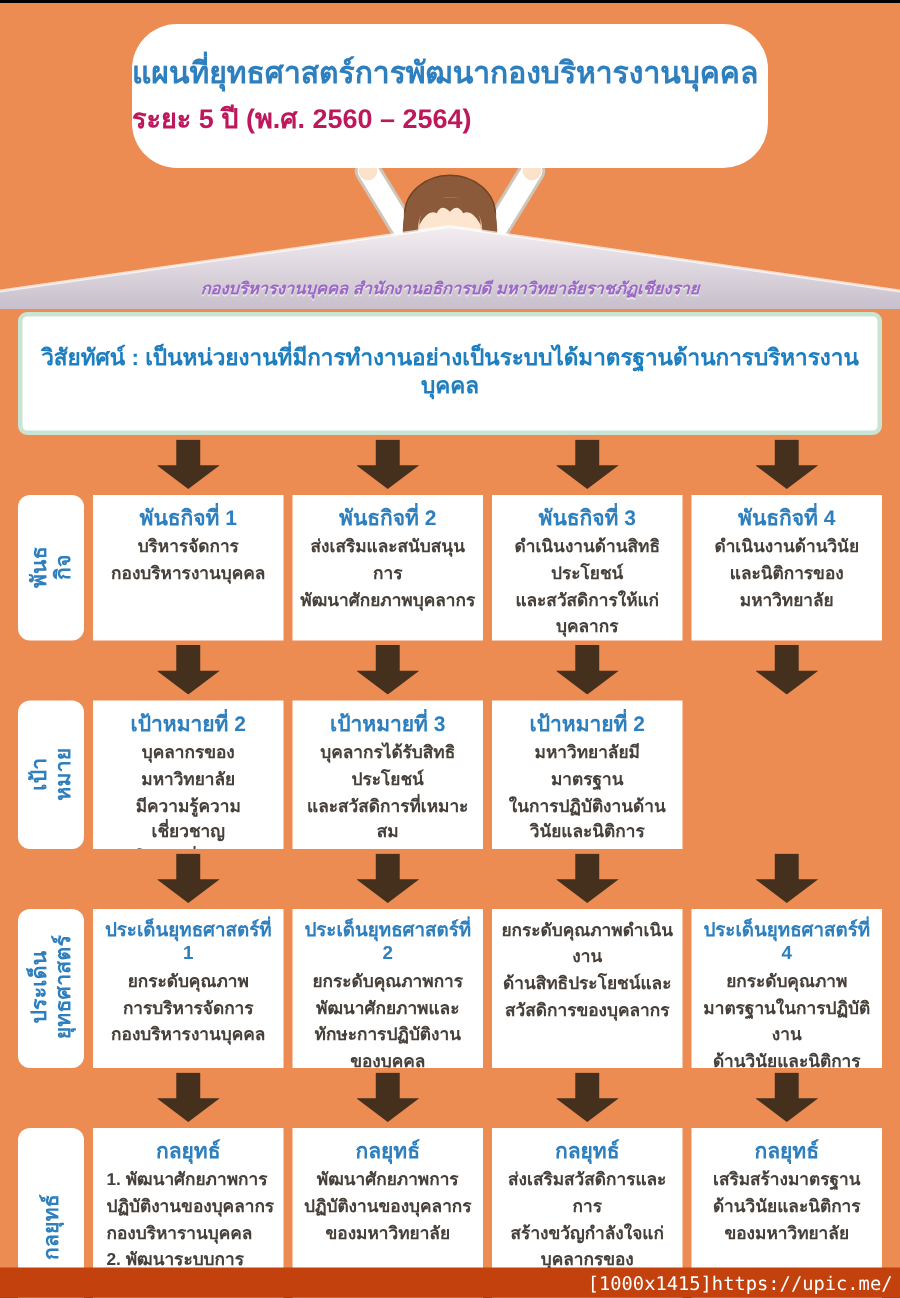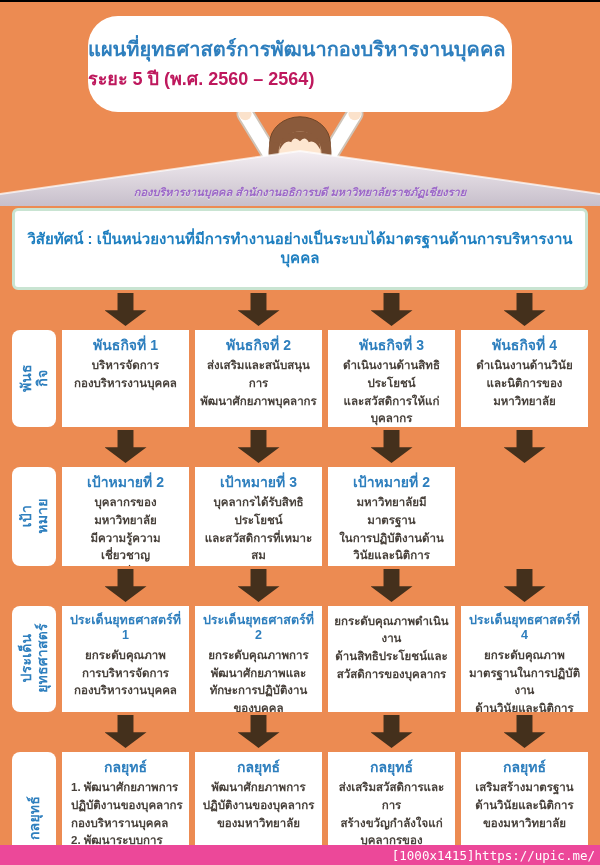--- a/index.html
+++ b/index.html
@@ -64,21 +64,21 @@
   .row-strategic .box-header{font-size:12.5px;}
   .box-body{
     margin:0;color:#47403A;font-size:11.5px;line-height:1.55;text-align:center;white-space:pre-line;font-weight:bold;
   }
   .box-body.left{text-align:left;align-self:stretch;padding-left:4px;}
 
   .r1{height:97px;} .r2{height:99px;} .r3{height:106px;} .r4{height:134px;}
 
   
   .footer-bar{
-    position:absolute;left:0;bottom:0;width:100%;height:20px;background:#ec4899;z-index:10;
+    position:absolute;left:0;bottom:0;width:100%;height:20px;background:#c2410c;z-index:10;
     display:flex;align-items:center;justify-content:flex-end;padding-right:5px;
   }
   .watermark{color:#fff;font-size:12.5px;font-family:"DejaVu Sans Mono",monospace;}
 </style>
 </head>
 <body>
 
 <div class="page">
   <div class="top-border"></div>
 

